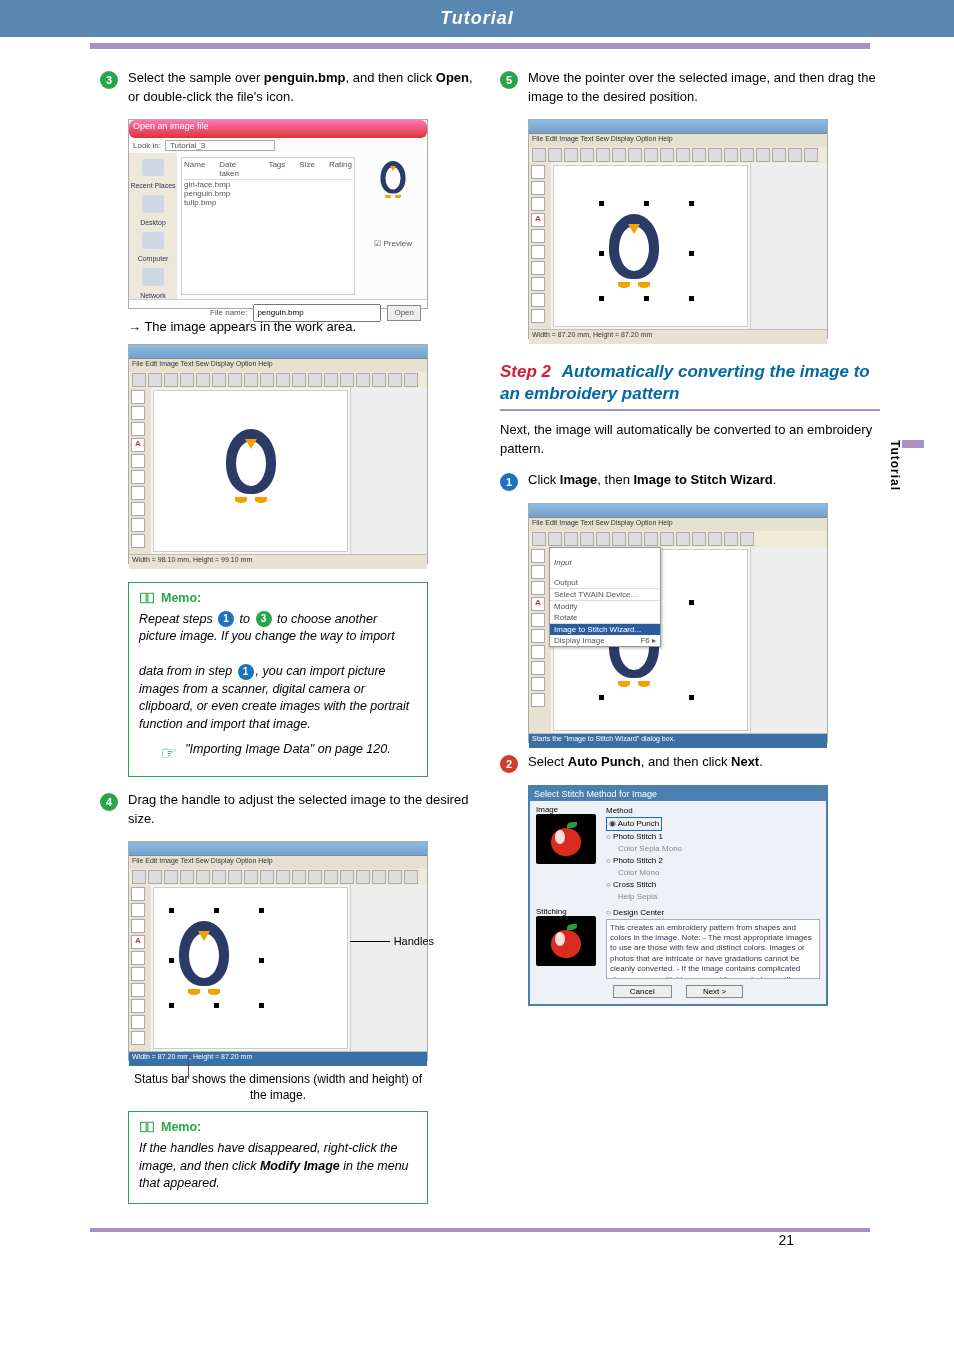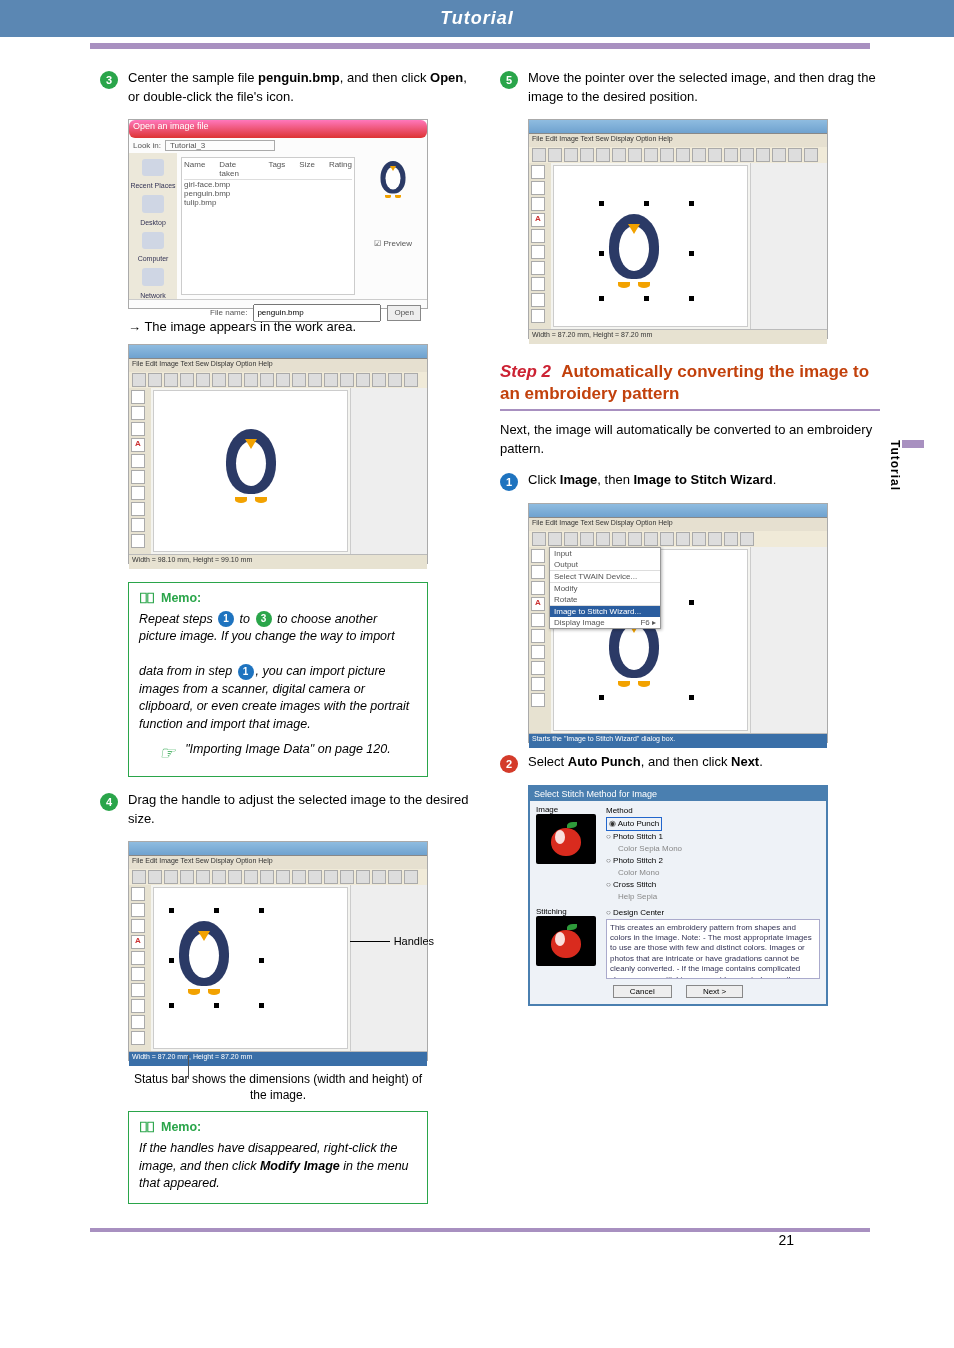--- a/index.html
+++ b/index.html
@@ -200,21 +200,21 @@
     border-bottom: 2px solid #a890c0;
     padding-bottom: 4px;
     margin: 12px 0 10px 0;
   }
   .step-heading {
     font-size: 17px;
     font-weight: bold;
     line-height: 1.3;
   }
   .step-heading .step-label { color: #c23; font-style: italic; margin-right:6px; }
-  .step-heading .step-title { color: #c2410c; }
+  .step-heading .step-title { color: #0369a1; font-style: italic; }
   .side-tab {
     position: fixed;
     right: 30px;
     top: 440px;
     width: 22px;
     font-size: 12px;
     font-weight: bold;
     writing-mode: vertical-rl;
     text-align: center;
     letter-spacing:1px;
@@ -288,21 +288,21 @@
   <div class="tutorial-header">Tutorial</div>
   <div class="accent-bar"></div>
 
   <div class="columns">
 
     <div class="col col-left">
 
       <div class="step-block">
         <span class="num-badge num-green">3</span>
         <div class="step-text">
-          <span>Center the sample file </span><span class="bold">penguin.bmp</span><span>, and then click </span><span class="bold">Open</span><span>, or double-click the file's icon.</span>
+          <span>Select the sample over </span><span class="bold">penguin.bmp</span><span>, and then click </span><span class="bold">Open</span><span>, or double-click the file's icon.</span>
         </div>
       </div>
 
       <div class="figure figure-open">
         <div class="open-title">Open an image file</div>
         <div style="display:flex;align-items:center;gap:4px;padding:2px 4px;font-size:8px;">
           <span>Look in:</span>
           <span style="border:1px solid #aaa;padding:0 4px;flex:0 0 100px;">Tutorial_3</span>
         </div>
         <div class="open-body">
@@ -611,21 +611,21 @@
               <div class="sb"></div>
               <div class="sb" style="color:#c33;font-weight:bold;text-align:center;">A</div>
               <div class="sb"></div>
               <div class="sb"></div>
               <div class="sb"></div>
               <div class="sb"></div>
               <div class="sb"></div>
               <div class="sb"></div>
             </div>
           <div style="position:absolute;left:20px;top:0;width:110px;background:#fff;border:1px solid #999;box-shadow:1px 1px 3px rgba(0,0,0,.3);font-size:8px;z-index:3;">
-            <div style="padding:1px 4px;">Input</div>
+            <div style="padding:10px 4px;font-style:italic;">Input</div>
             <div style="padding:1px 4px;">Output</div>
             <div style="padding:1px 4px;border-top:1px solid #ddd;">Select TWAIN Device...</div>
             <div style="padding:1px 4px;border-top:1px solid #ddd;">Modify</div>
             <div style="padding:1px 4px;">Rotate</div>
             <div style="padding:1px 4px;background:#2a5d9f;color:#fff;border-top:1px solid #ddd;">Image to Stitch Wizard...</div>
             <div style="padding:1px 4px;display:flex;justify-content:space-between;">
                 <span>Display Image</span>
                 <span>F6 ▸</span>
               </div>
           </div>

